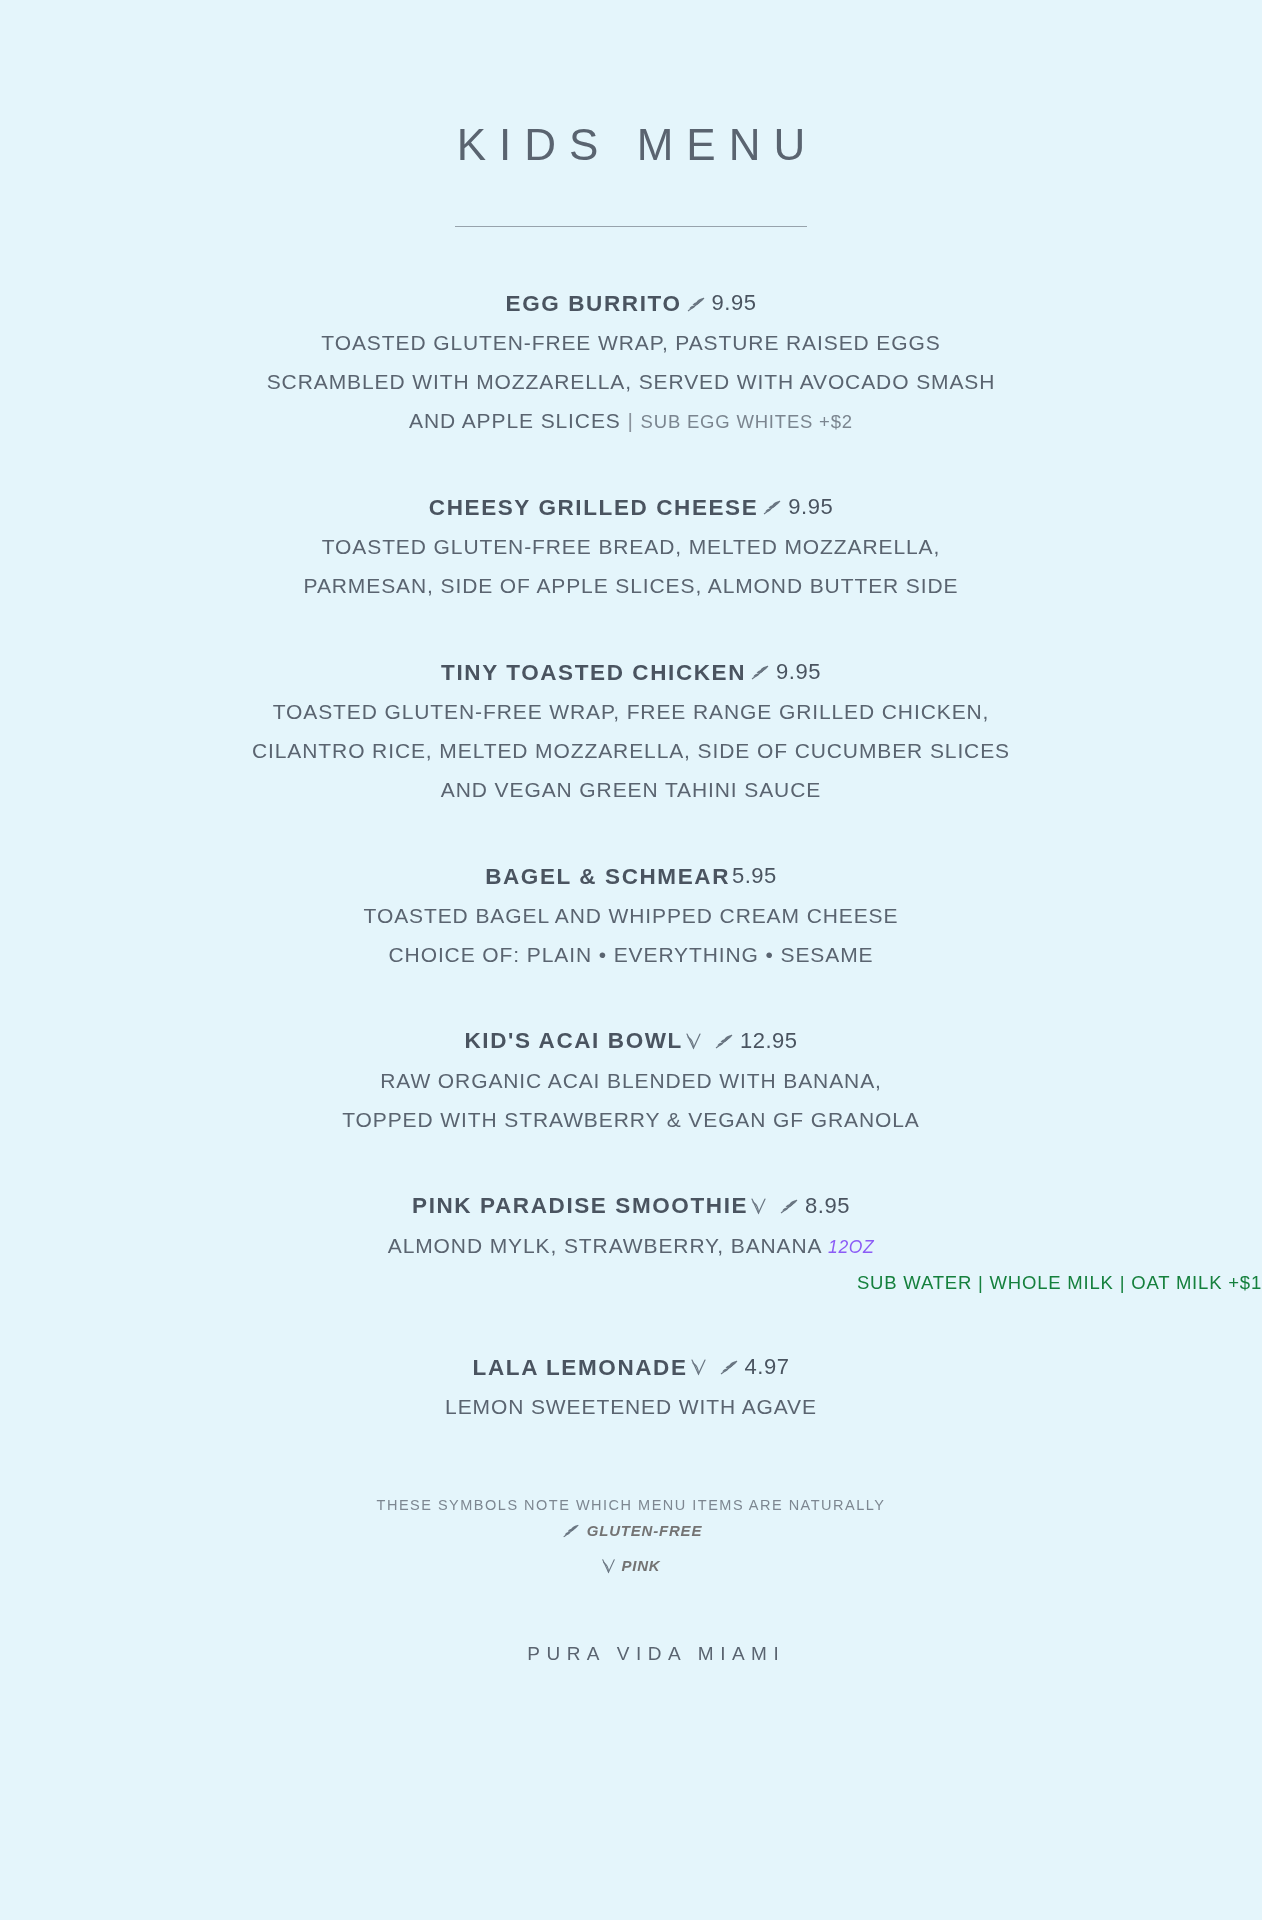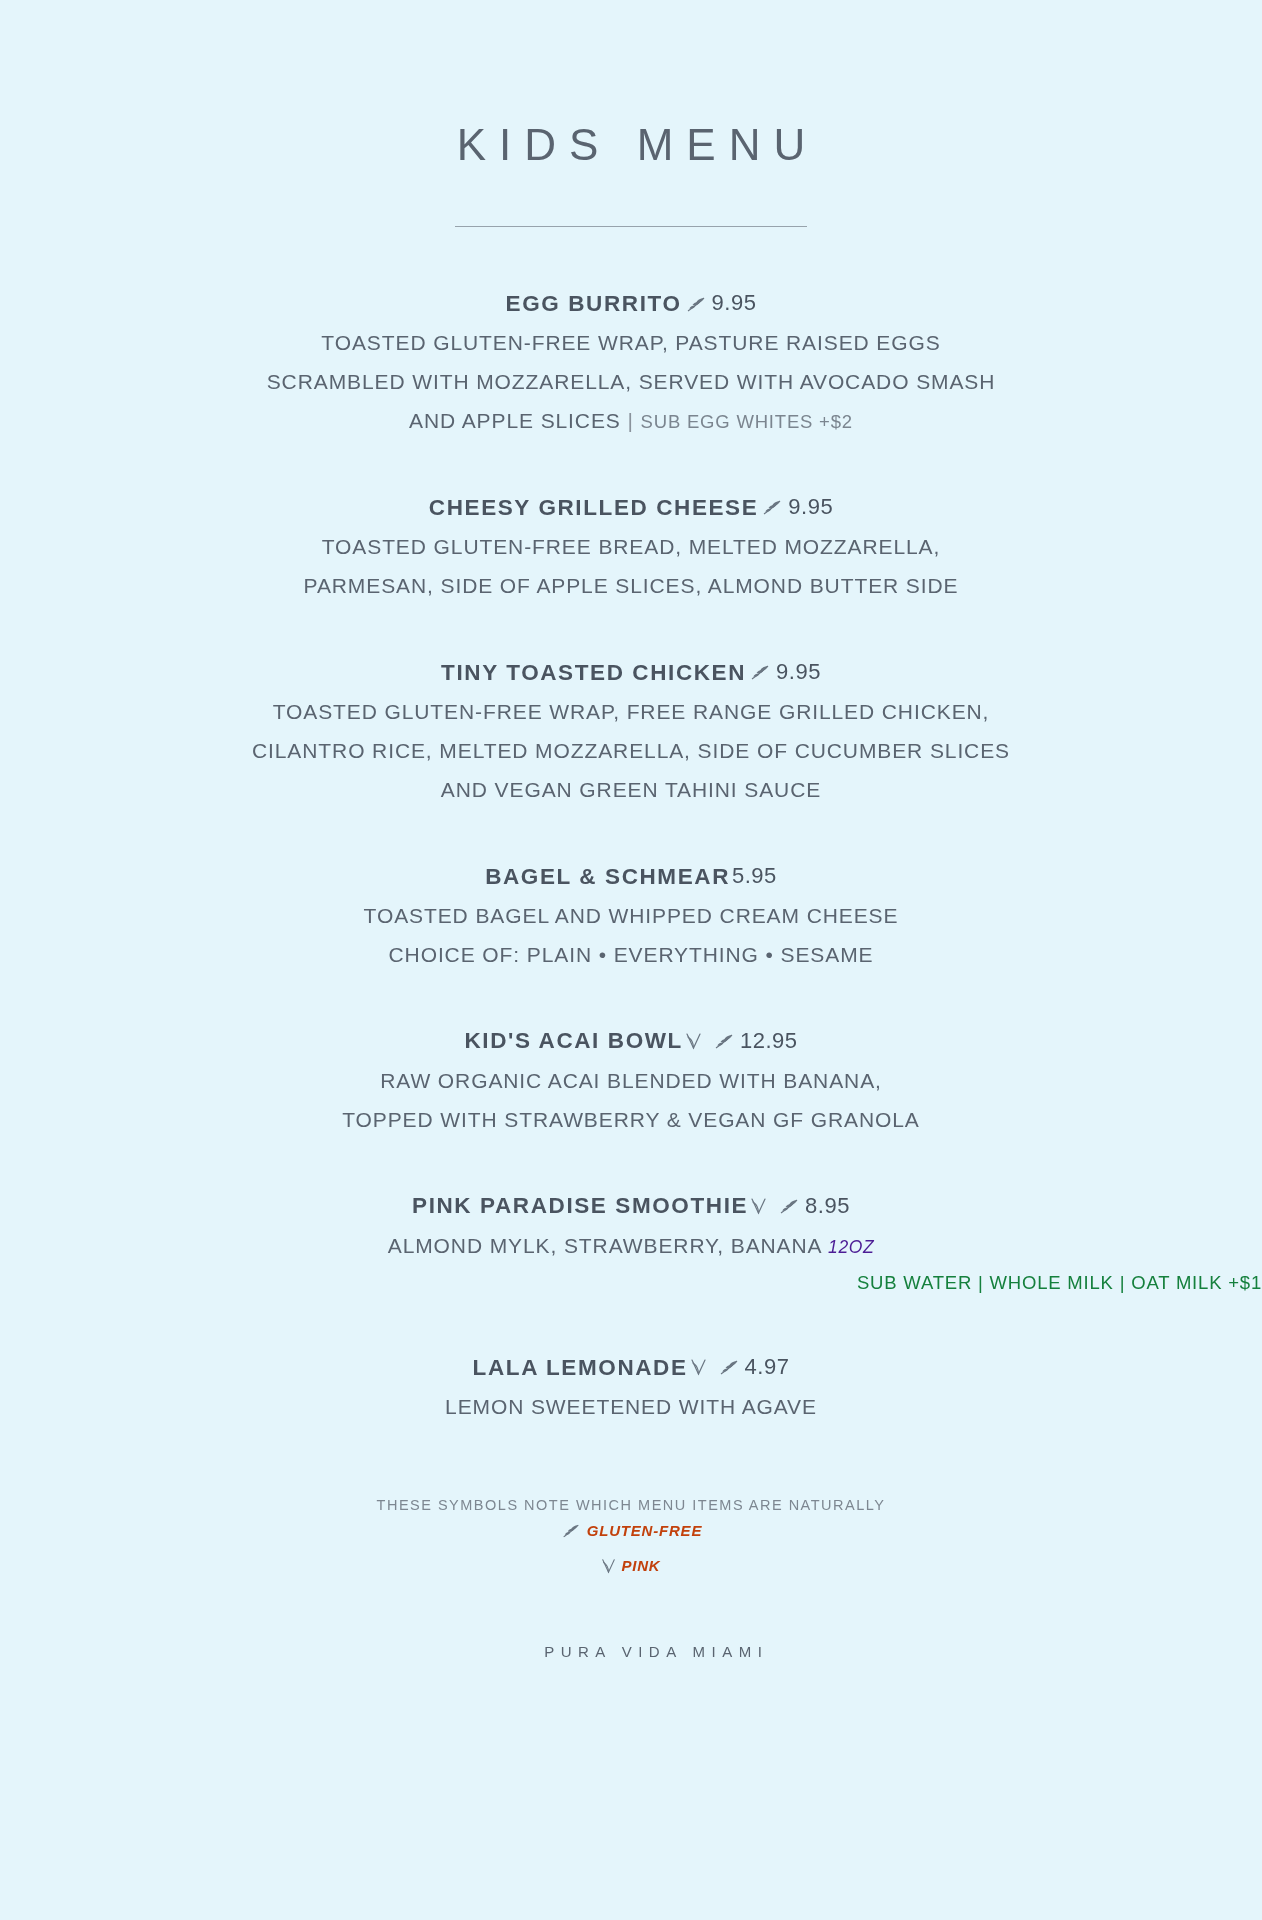--- a/index.html
+++ b/index.html
@@ -94,21 +94,21 @@
     letter-spacing: 0.8px;
     text-align: center;
   }
   .desc .sep {
     color: #8a939c;
   }
   .desc .oz {
     font-style: italic;
     font-size: 17.5px;
     letter-spacing: 0.6px;
-    color: #4c1d95;
+    color: #8b5cf6;
   }
   .desc-small {
     font-size: 18.5px;
     letter-spacing: 0.8px;
     color: #15803d;
     line-height: 1.9;
     text-align: right;
   }
   .legend {
     margin-top: 70px;
@@ -120,35 +120,35 @@
     align-items: center;
     justify-content: center;
     gap: 9px;
     flex-direction: column;
   }
   .legend .lg-label {
     font-style: italic;
     font-weight: bold;
     font-size: 15px;
     letter-spacing: 0.8px;
-    color: #c2410c;
+    color: #737373;
   }
   .legend .lg-group {
     display: inline-flex;
     align-items: center;
     gap: 5px;
   }
   .legend .lg-spacer {
     width: 16px;
     display: inline-block;
   }
   .footer {
     margin-top: 68px;
     text-align: center;
-    font-size: 15px;
+    font-size: 19px;
     letter-spacing: 6.5px;
     color: #5a6470;
     text-indent: 6.5px;
     padding-left: 44px;
   }
 </style>
 </head>
 <body>
 
 <div class="page">

